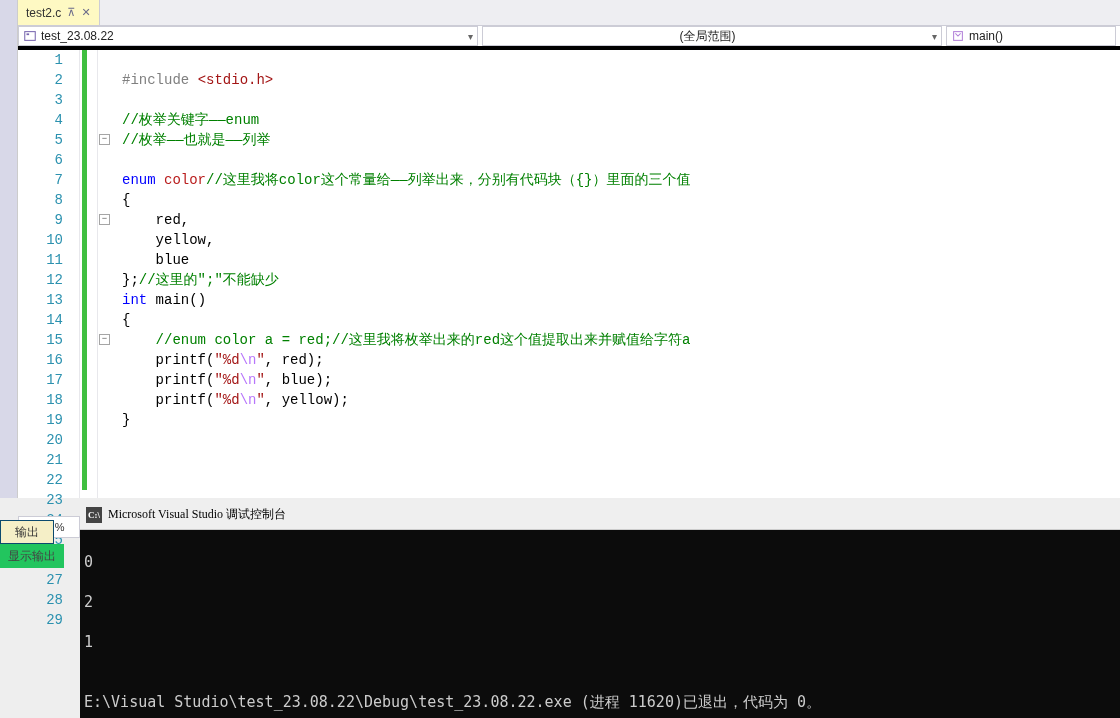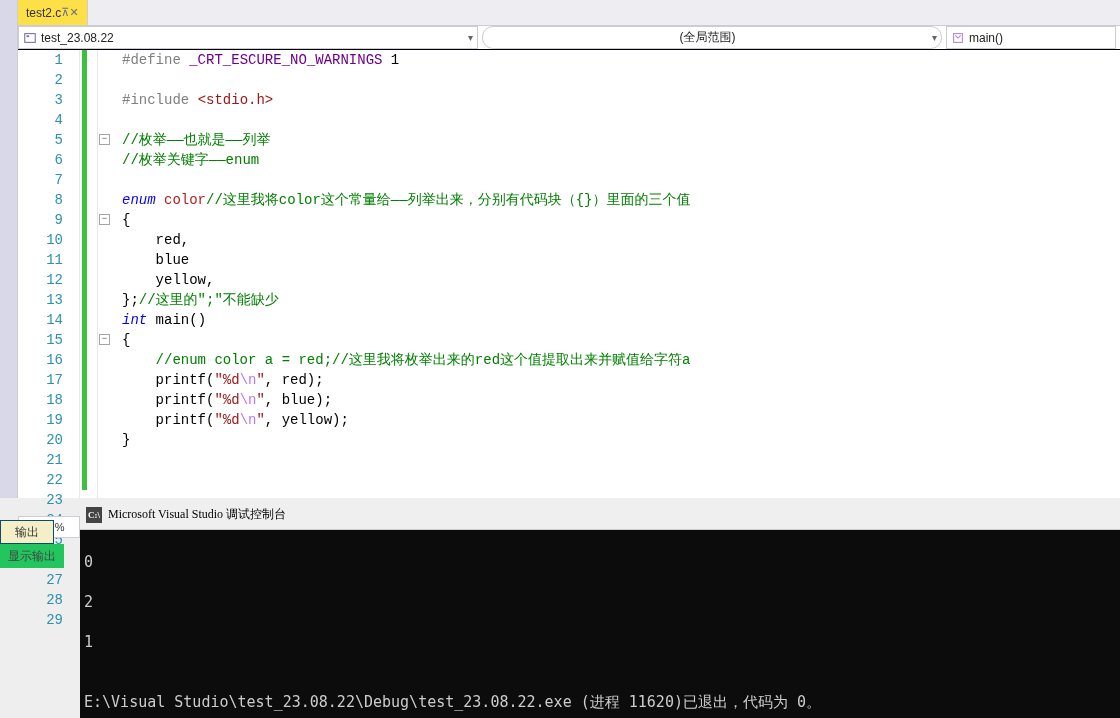--- a/index.html
+++ b/index.html
@@ -1,46 +1,46 @@
 <!DOCTYPE html>
 <html><head>
 <meta charset="utf-8">
 <style>
 * { margin:0; padding:0; box-sizing:border-box; }
 body { font-family:"Segoe UI","Microsoft YaHei",sans-serif; font-size:12px; background:#eee; width:1120px; height:718px; overflow:hidden; position:relative; }
 .left-strip { position:absolute; left:0; top:0; width:18px; height:498px; background:#d8d8e8; border-right:1px solid #ccc; }
 .main { position:absolute; left:18px; top:0; right:0; height:498px; background:#fff; }
 .tabbar { height:26px; background:#eeeef2; display:flex; align-items:stretch; border-bottom:1px solid #ccccd6; }
-.tab { background:#fde047; border-right:1px solid #ccccd6; display:flex; align-items:center; padding:0 8px; }
+.tab { background:#fef9c3; border-right:1px solid #ccccd6; display:flex; align-items:center; padding:0 8px; gap:6px; }
 .tab-label { color:#333; }
 .pin-icon, .close-icon { color:#6b6b8a; font-size:11px; }
-.breadcrumbs { height:24px; display:flex; align-items:stretch; border-bottom:1px solid #000000; background:#fff; gap:4px; padding-right:4px; }
+.breadcrumbs { height:24px; display:flex; align-items:stretch; border-bottom:4px solid #000000; background:#fff; gap:4px; padding-right:4px; }
 .bc { display:flex; align-items:center; border:1px solid #ccccd6; background:#fff; padding:0 4px; gap:4px; min-width:0; }
 .bc.bc1 { flex:1; }
-.bc.bc2 { flex:1;border-radius:11px; }
+.bc.bc2 { flex:1; }
 .bc.bc3 { width:170px; }
 .bc-icon { width:14px; height:14px; display:flex; align-items:center; justify-content:center; }
 .bc-icon svg { width:14px; height:14px; }
 .bc-text { flex:1; color:#222; white-space:nowrap; overflow:hidden; }
 .bc-chev { color:#666; font-size:10px; }
 .editor { position:absolute; top:50px; bottom:0; left:0; right:0; display:flex; font-family:Consolas,"Courier New",monospace; font-size:14px; line-height:20px; }
 .gutter { width:62px; background:#fff; border-right:1px solid #e8e8ec; text-align:right; padding-right:16px; color:#2b91af; position:relative; }
 .gutter .ln { height:20px; }
 .marker { width:18px; border-right:1px solid #e8e8ec; background:#fff; position:relative; }
 .greenbar { position:absolute; left:2px; width:5px; background:#3fbf3f; top:0; height:440px; }
 .fold-col { width:14px; background:#fff; position:relative; }
 .fold-box { position:absolute; width:11px; height:11px; border:1px solid #a5a5a5; background:#fff; left:1px; font-size:9px; line-height:9px; text-align:center; color:#555; }
 .code { flex:1; background:#fff; position:relative; }
 .code-line { height:20px; white-space:pre; padding-left:10px; }
 .c-directive { color:#808080; }
 .c-macro { color:#6f008a; }
 .c-num { color:#000; }
 .c-include { color:#a31515; }
 .c-comment { color:#008000; }
-.c-keyword { color:#0000ff;font-style:italic; }
+.c-keyword { color:#0000ff; }
 .c-type { color:#b91c1c; }
 .c-str { color:#a31515; }
 .c-esc { color:#b776fb; }
 .c-text { color:#000; }
 .zoom-strip { position:absolute; left:18px; top:516px; height:22px; width:62px; background:#fff; border:1px solid #ccccd6; display:flex; align-items:center; justify-content:center; font-size:11px; color:#333; }
 .out-tab { position:absolute; left:0; top:520px; height:24px; background:#f5efc7; border:1px solid #0c4a6e; padding:0 14px; display:flex; align-items:center; color:#333; }
 .out-sub { position:absolute; left:0; top:544px; height:24px; color:#444; padding:4px 8px; background:#22c55e; }
 .console { position:absolute; left:80px; top:500px; right:0; height:218px; background:#0c0c0c; color:#ccc; font-family:"NSimSun",Consolas,monospace; font-size:15px; }
 .console-title { height:30px; background:#efefef; color:#000; display:flex; align-items:center; gap:6px; padding:0 6px; font-family:"Segoe UI","Microsoft YaHei"; font-size:12px; border-bottom:1px solid #ccc; }
 .console-ico { width:16px; height:16px; background:#444; color:#fff; display:flex; align-items:center; justify-content:center; font-size:9px; font-weight:bold; }
@@ -120,32 +120,31 @@
     </div>
     <div class="marker">
       <div class="greenbar"></div>
     </div>
     <div class="fold-col">
       <div class="fold-box" style="top:84px">−</div>
       <div class="fold-box" style="top:164px">−</div>
       <div class="fold-box" style="top:284px">−</div>
     </div>
     <div class="code">
-      <div class="code-line"><span class="c-directive">#define </span><span class="c-macro">_CRT_ESCURE_NO_WARNINGS</span><span class="c-num"> 1</span></div>
       <div class="code-line"></div>
       <div class="code-line"><span class="c-directive">#include </span><span class="c-include">&lt;stdio.h&gt;</span></div>
       <div class="code-line"></div>
+      <div class="code-line"><span class="c-comment">//枚举关键字——enum</span></div>
       <div class="code-line"><span class="c-comment">//枚举——也就是——列举</span></div>
-      <div class="code-line"><span class="c-comment">//枚举关键字——enum</span></div>
       <div class="code-line"></div>
       <div class="code-line"><span class="c-keyword">enum</span><span class="c-type"> color</span><span class="c-comment">//这里我将color这个常量给——列举出来，分别有代码块（{}）里面的三个值</span></div>
       <div class="code-line"><span class="c-text">{</span></div>
       <div class="code-line"><span class="c-text">    red,</span></div>
+      <div class="code-line"><span class="c-text">    yellow,</span></div>
       <div class="code-line"><span class="c-text">    blue</span></div>
-      <div class="code-line"><span class="c-text">    yellow,</span></div>
       <div class="code-line"><span class="c-text">};</span><span class="c-comment">//这里的";"不能缺少</span></div>
       <div class="code-line"><span class="c-keyword">int</span><span class="c-text"> main()</span></div>
       <div class="code-line"><span class="c-text">{</span></div>
       <div class="code-line"><span class="c-comment">    //enum color a = red;//这里我将枚举出来的red这个值提取出来并赋值给字符a</span></div>
       <div class="code-line"><span class="c-text">    printf(</span><span class="c-str">"</span><span class="c-str">%d</span><span class="c-esc">\n</span><span class="c-str">"</span><span class="c-text">, red);</span></div>
       <div class="code-line"><span class="c-text">    printf(</span><span class="c-str">"</span><span class="c-str">%d</span><span class="c-esc">\n</span><span class="c-str">"</span><span class="c-text">, blue);</span></div>
       <div class="code-line"><span class="c-text">    printf(</span><span class="c-str">"</span><span class="c-str">%d</span><span class="c-esc">\n</span><span class="c-str">"</span><span class="c-text">, yellow);</span></div>
       <div class="code-line"><span class="c-text">}</span></div>
     </div>
   </div>

